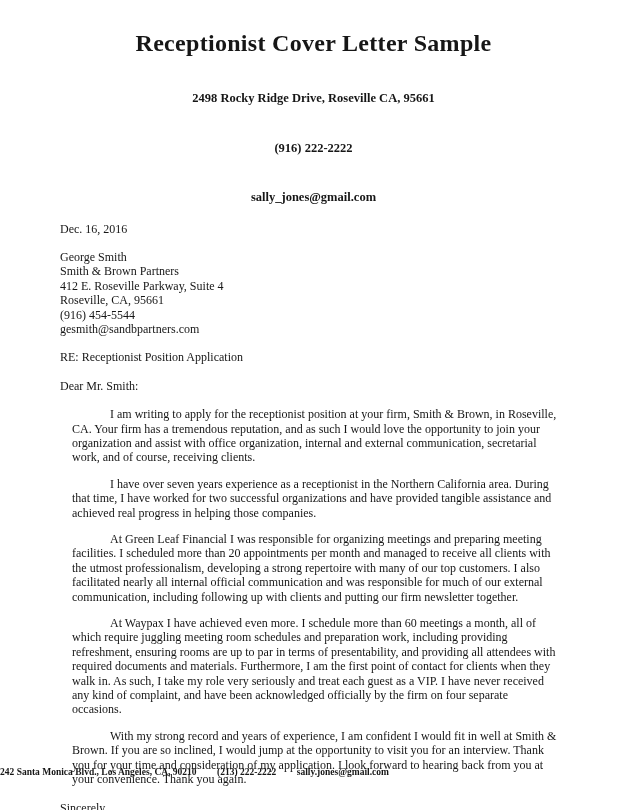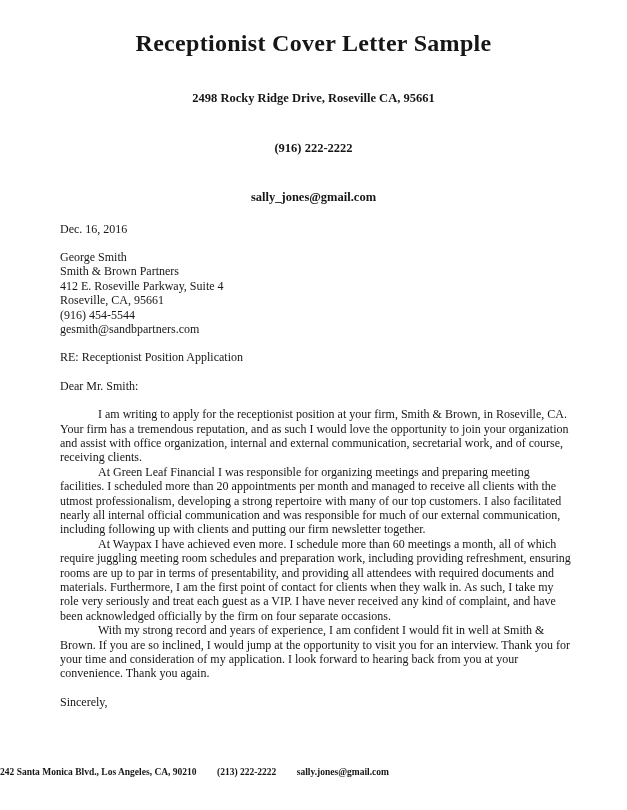--- a/index.html
+++ b/index.html
@@ -47,21 +47,21 @@
   .recipient-block {
     margin-bottom: 14px;
   }
   .subject-line {
     margin-bottom: 14px;
   }
   .salutation-line {
     margin-bottom: 14px;
   }
   .body-para {
-    margin: 0;
+    margin: 12px;
     text-indent: 38px;
   }
   .closing-block {
     margin-top: 14px;
   }
   .closing-line {
     margin-bottom: 2px;
   }
   .signature-line {
     margin-bottom: 14px;
@@ -111,20 +111,21 @@
       <div>(916) 454-5544</div>
       <div>gesmith@sandbpartners.com</div>
     </div>
 
     <div class="subject-line">RE: Receptionist Position Application</div>
 
     <div class="salutation-line">Dear Mr. Smith:</div>
 
     <div>
       <p class="body-para">I am writing to apply for the receptionist position at your firm, Smith &amp; Brown, in Roseville, CA. Your firm has a tremendous reputation, and as such I would love the opportunity to join your organization and assist with office organization, internal and external communication, secretarial work, and of course, receiving clients.</p>
+      <p class="body-para">I have over seven years experience as a receptionist in the Northern California area. During that time, I have worked for two successful organizations and have provided tangible assistance and achieved real progress in helping those companies.</p>
       <p class="body-para">At Green Leaf Financial I was responsible for organizing meetings and preparing meeting facilities. I scheduled more than 20 appointments per month and managed to receive all clients with the utmost professionalism, developing a strong repertoire with many of our top customers. I also facilitated nearly all internal official communication and was responsible for much of our external communication, including following up with clients and putting our firm newsletter together.</p>
       <p class="body-para">At Waypax I have achieved even more. I schedule more than 60 meetings a month, all of which require juggling meeting room schedules and preparation work, including providing refreshment, ensuring rooms are up to par in terms of presentability, and providing all attendees with required documents and materials. Furthermore, I am the first point of contact for clients when they walk in. As such, I take my role very seriously and treat each guest as a VIP. I have never received any kind of complaint, and have been acknowledged officially by the firm on four separate occasions.</p>
       <p class="body-para">With my strong record and years of experience, I am confident I would fit in well at Smith &amp; Brown. If you are so inclined, I would jump at the opportunity to visit you for an interview. Thank you for your time and consideration of my application. I look forward to hearing back from you at your convenience. Thank you again.</p>
     </div>
 
     <div class="closing-block">
       <div class="closing-line">Sincerely,</div>
     </div>
 
   </div>

